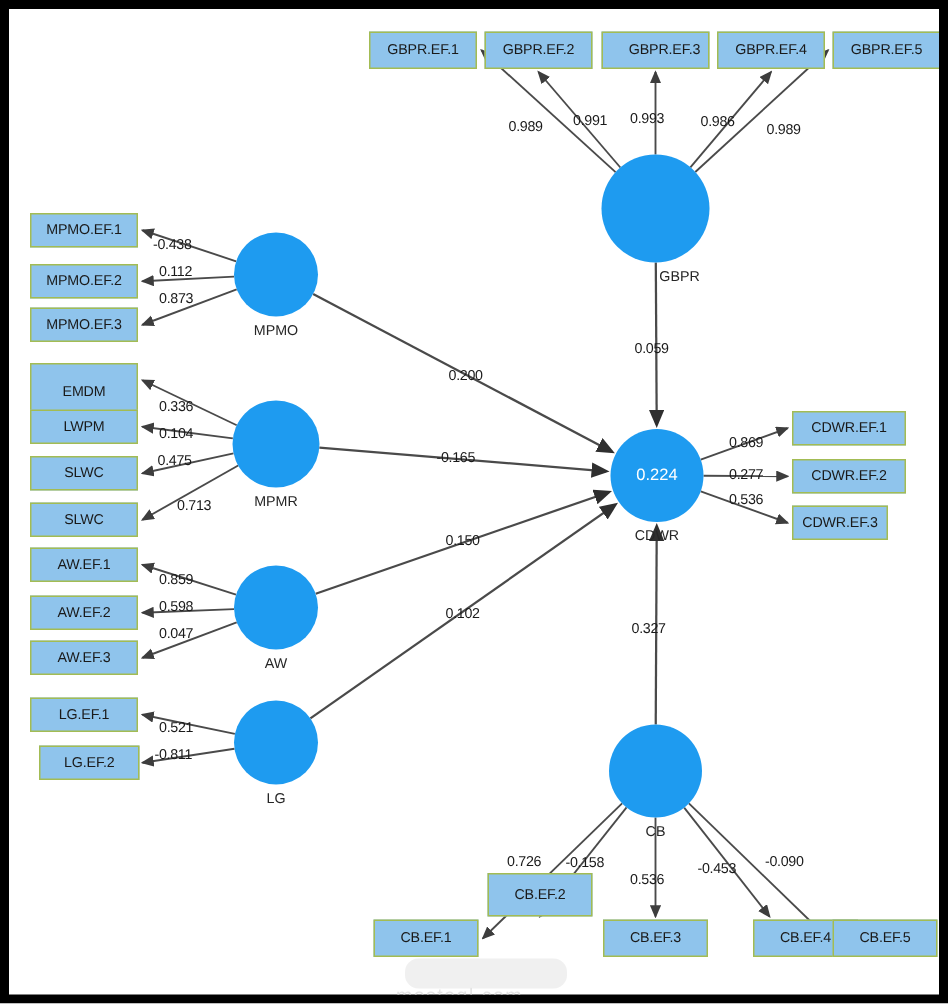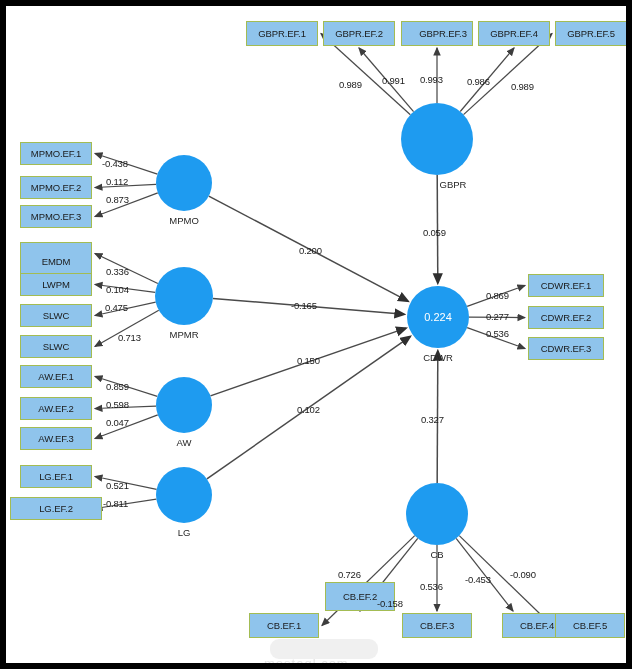--- a/index.html
+++ b/index.html
@@ -123,29 +123,29 @@
       <div class="node-box" style="left: 14px; top: 170px; width: 72px; height: 23px;">MPMO.EF.2</div>
       <div class="node-box" style="left: 14px; top: 199px; width: 72px; height: 23px;">MPMO.EF.3</div>
       <div class="node-box" style="left: 14px; top: 236px; width: 72px; height: 38px;">EMDM</div>
       <div class="node-box" style="left: 14px; top: 267px; width: 72px; height: 23px;">LWPM</div>
       <div class="node-box" style="left: 14px; top: 298px; width: 72px; height: 23px;">SLWC</div>
       <div class="node-box" style="left: 14px; top: 329px; width: 72px; height: 23px;">SLWC</div>
       <div class="node-box" style="left: 14px; top: 359px; width: 72px; height: 23px;">AW.EF.1</div>
       <div class="node-box" style="left: 14px; top: 391px; width: 72px; height: 23px;">AW.EF.2</div>
       <div class="node-box" style="left: 14px; top: 421px; width: 72px; height: 23px;">AW.EF.3</div>
       <div class="node-box" style="left: 14px; top: 459px; width: 72px; height: 23px;">LG.EF.1</div>
-      <div class="node-box" style="left: 4px; top: 491px; width: 92px; height: 23px;">LG.EF.2</div>
+      <div class="node-box" style="left: 20px; top: 491px; width: 67px; height: 23px;">LG.EF.2</div>
       <div class="node-box" style="left: 240px; top: 15px; width: 72px; height: 25px;">GBPR.EF.1</div>
       <div class="node-box" style="left: 317px; top: 15px; width: 72px; height: 25px;">GBPR.EF.2</div>
       <div class="node-box" style="left: 395px; top: 15px; width: 72px; height: 25px; padding-left: 12px;">GBPR.EF.3</div>
       <div class="node-box" style="left: 472px; top: 15px; width: 72px; height: 25px;">GBPR.EF.4</div>
       <div class="node-box" style="left: 549px; top: 15px; width: 72px; height: 25px;">GBPR.EF.5</div>
       <div class="node-box" style="left: 522px; top: 268px; width: 76px; height: 23px;">CDWR.EF.1</div>
       <div class="node-box" style="left: 522px; top: 300px; width: 76px; height: 23px;">CDWR.EF.2</div>
-      <div class="node-box" style="left: 522px; top: 331px; width: 76px; height: 23px;">CDWR.EF.3</div>
+      <div class="node-box" style="left: 522px; top: 331px; width: 64px; height: 23px;">CDWR.EF.3</div>
       <div class="node-box" style="left: 243px; top: 607px; width: 70px; height: 25px;">CB.EF.1</div>
       <div class="node-box" style="left: 319px; top: 576px; width: 70px; height: 29px;">CB.EF.2</div>
       <div class="node-box" style="left: 396px; top: 607px; width: 70px; height: 25px;">CB.EF.3</div>
       <div class="node-box" style="left: 472px; top: 607px; width: 70px; height: 25px; margin-left: 24px;">CB.EF.4</div>
       <div class="node-box" style="left: 549px; top: 607px; width: 70px; height: 25px;">CB.EF.5</div>
     </div>
   <div id="nodes">
       <div class="latent" style="left: 150px; top: 149px; width: 56px; height: 56px;"></div>
       <div class="latent-label" style="left: 178px; top: 209px;">MPMO</div>
       <div class="latent" style="left: 149px; top: 261px; width: 58px; height: 58px;"></div>
@@ -178,21 +178,21 @@
       <div class="coef" style="left: 97px; top: 492px;">-0.811</div>
       <div class="coef" style="left: 333px; top: 73px;">0.989</div>
       <div class="coef" style="left: 376px; top: 69px;">0.991</div>
       <div class="coef" style="left: 414px; top: 68px;">0.993</div>
       <div class="coef" style="left: 461px; top: 70px;">0.986</div>
       <div class="coef" style="left: 505px; top: 75px;">0.989</div>
       <div class="coef" style="left: 480px; top: 284px;">0.869</div>
       <div class="coef" style="left: 480px; top: 305px;">0.277</div>
       <div class="coef" style="left: 480px; top: 322px;">0.536</div>
       <div class="coef" style="left: 332px; top: 563px;">0.726</div>
-      <div class="coef" style="left: 371px; top: 592px;">-0.158</div>
+      <div class="coef" style="left: 371px; top: 564px;">-0.158</div>
       <div class="coef" style="left: 414px; top: 575px;">0.536</div>
       <div class="coef" style="left: 459px; top: 568px;">-0.453</div>
       <div class="coef" style="left: 504px; top: 563px;">-0.090</div>
       <div class="coef" style="left: 293px; top: 239px;">0.200</div>
       <div class="coef" style="left: 285px; top: 294px;">-0.165</div>
       <div class="coef" style="left: 291px; top: 349px;">0.150</div>
       <div class="coef" style="left: 291px; top: 398px;">0.102</div>
       <div class="coef" style="left: 417px; top: 221px;">0.059</div>
       <div class="coef" style="left: 415px; top: 408px;">0.327</div>
     </div>

